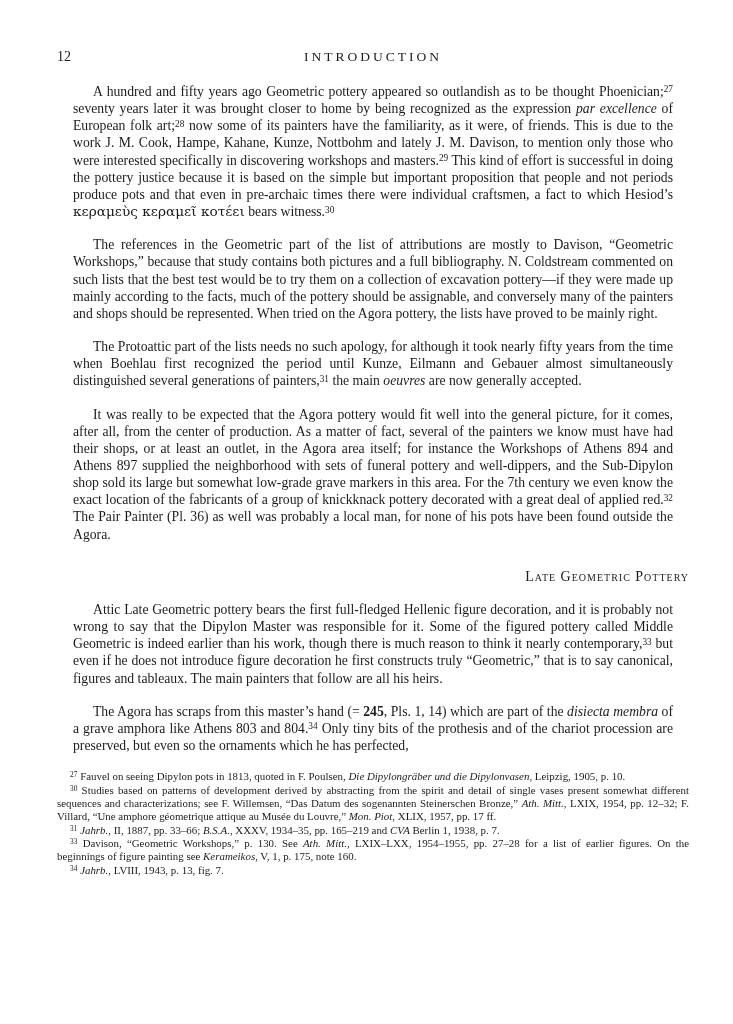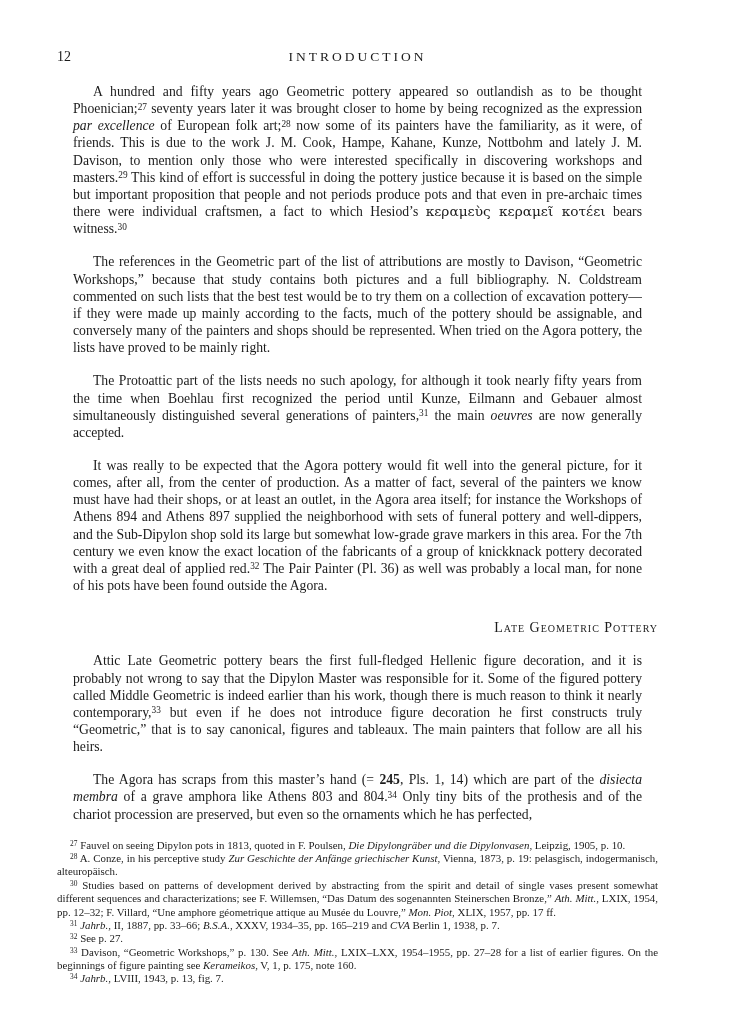--- a/index.html
+++ b/index.html
@@ -5,21 +5,21 @@
   * { margin: 0; padding: 0; box-sizing: border-box; }
   html, body { background: #ffffff; }
   body {
     width: 733px; height: 1024px;
     font-family: "Liberation Serif", "DejaVu Serif", serif;
     color: #1b1b1b;
     -webkit-font-smoothing: antialiased;
   }
   .page {
     width: 733px; height: 1024px;
-    padding: 49px 75px 0 57px;
+    padding: 49px 44px 0 57px;
     overflow: hidden;
     background: #ffffff;
   }
   .running-header {
     position: relative;
     height: 18px;
     margin-bottom: 16px;
     font-size: 14px;
   }
   .pagenum { position: absolute; left: 0; top: 0; font-size: 14px; }
@@ -77,21 +77,19 @@
     <p class="para"><span>It was really to be expected that the Agora pottery would fit well into the general picture, for it comes, after all, from the center of production. As a matter of fact, several of the painters we know must have had their shops, or at least an outlet, in the Agora area itself; for instance the Workshops of Athens 894 and Athens 897 supplied the neighborhood with sets of funeral pottery and well-dippers, and the Sub-Dipylon shop sold its large but somewhat low-grade grave markers in this area. For the 7th century we even know the exact location of the fabricants of a group of knickknack pottery decorated with a great deal of applied red.</span><sup>32</sup><span> The Pair Painter (Pl. 36) as well was probably a local man, for none of his pots have been found outside the Agora.</span></p>
 
     <h2 class="section-heading">Late Geometric Pottery</h2>
 
     <p class="para"><span>Attic Late Geometric pottery bears the first full-fledged Hellenic figure decoration, and it is probably not wrong to say that the Dipylon Master was responsible for it. Some of the figured pottery called Middle Geometric is indeed earlier than his work, though there is much reason to think it nearly contemporary,</span><sup>33</sup><span> but even if he does not introduce figure decoration he first constructs truly “Geometric,” that is to say canonical, figures and tableaux. The main painters that follow are all his heirs.</span></p>
     <p class="para"><span>The Agora has scraps from this master’s hand (= </span><span class="bd">245</span><span>, Pls. 1, 14) which are part of the </span><span class="it">disiecta membra</span><span> of a grave amphora like Athens 803 and 804.</span><sup>34</sup><span> Only tiny bits of the prothesis and of the chariot procession are preserved, but even so the ornaments which he has perfected,</span></p>
   </section>
 
   <section class="footnotes">
     <p class="footnote"><sup>27</sup><span> Fauvel on seeing Dipylon pots in 1813, quoted in F. Poulsen, </span><span class="it">Die Dipylongräber und die Dipylonvasen</span><span>, Leipzig, 1905, p. 10.</span></p>
-    <p class="footnote"><sup>28</sup><span> A. Conze, in his perceptive study </span><span class="it">Zur Geschichte der Anfänge griechischer Kunst</span><span>, Vienna, 1873, p. 19: pelasgisch, indogermanisch, alteuropäisch.</span></p>
     <p class="footnote"><sup>30</sup><span> Studies based on patterns of development derived by abstracting from the spirit and detail of single vases present somewhat different sequences and characterizations; see F. Willemsen, “Das Datum des sogenannten Steinerschen Bronze,” </span><span class="it">Ath. Mitt.</span><span>, LXIX, 1954, pp. 12–32; F. Villard, “Une amphore géometrique attique au Musée du Louvre,” </span><span class="it">Mon. Piot</span><span>, XLIX, 1957, pp. 17 ff.</span></p>
     <p class="footnote"><sup>31</sup><span> </span><span class="it">Jahrb.</span><span>, II, 1887, pp. 33–66; </span><span class="it">B.S.A.</span><span>, XXXV, 1934–35, pp. 165–219 and </span><span class="it">CVA</span><span> Berlin 1, 1938, p. 7.</span></p>
-    <p class="footnote"><sup>32</sup><span> See p. 27.</span></p>
     <p class="footnote"><sup>33</sup><span> Davison, “Geometric Workshops,” p. 130. See </span><span class="it">Ath. Mitt.</span><span>, LXIX–LXX, 1954–1955, pp. 27–28 for a list of earlier figures. On the beginnings of figure painting see </span><span class="it">Kerameikos</span><span>, V, 1, p. 175, note 160.</span></p>
     <p class="footnote"><sup>34</sup><span> </span><span class="it">Jahrb.</span><span>, LVIII, 1943, p. 13, fig. 7.</span></p>
   </section>
 
 </div>
 
 </body></html>

